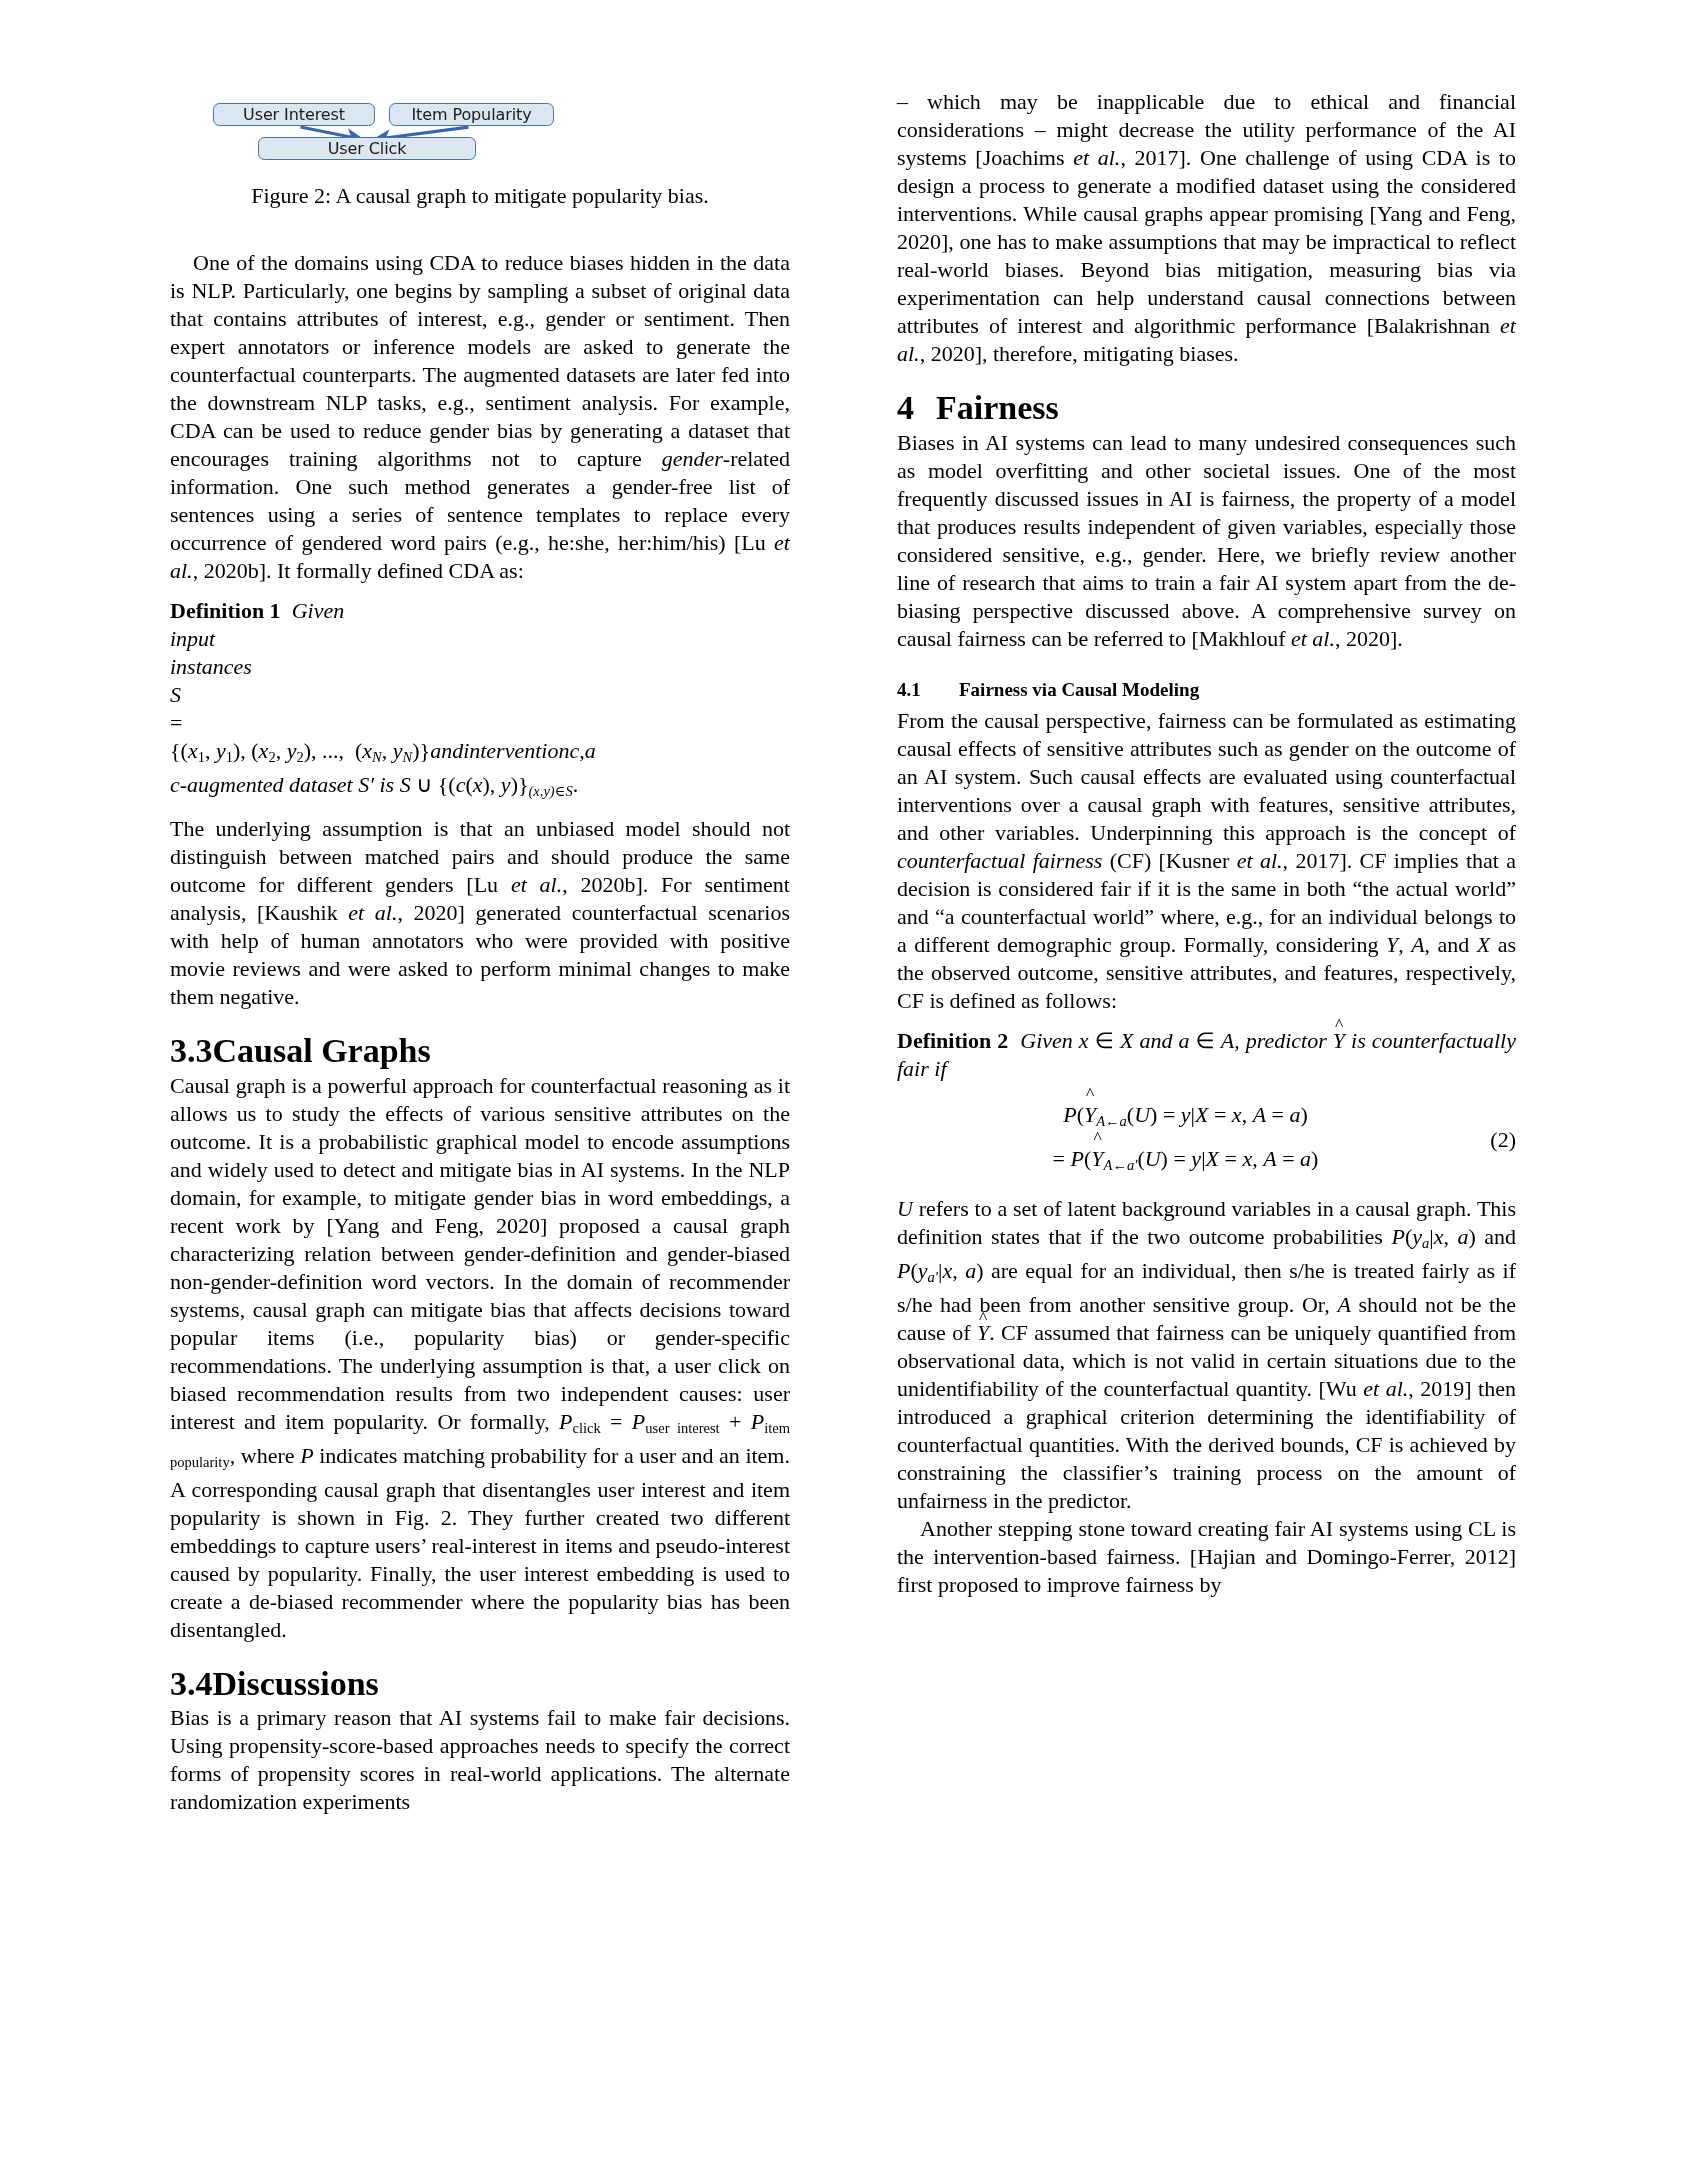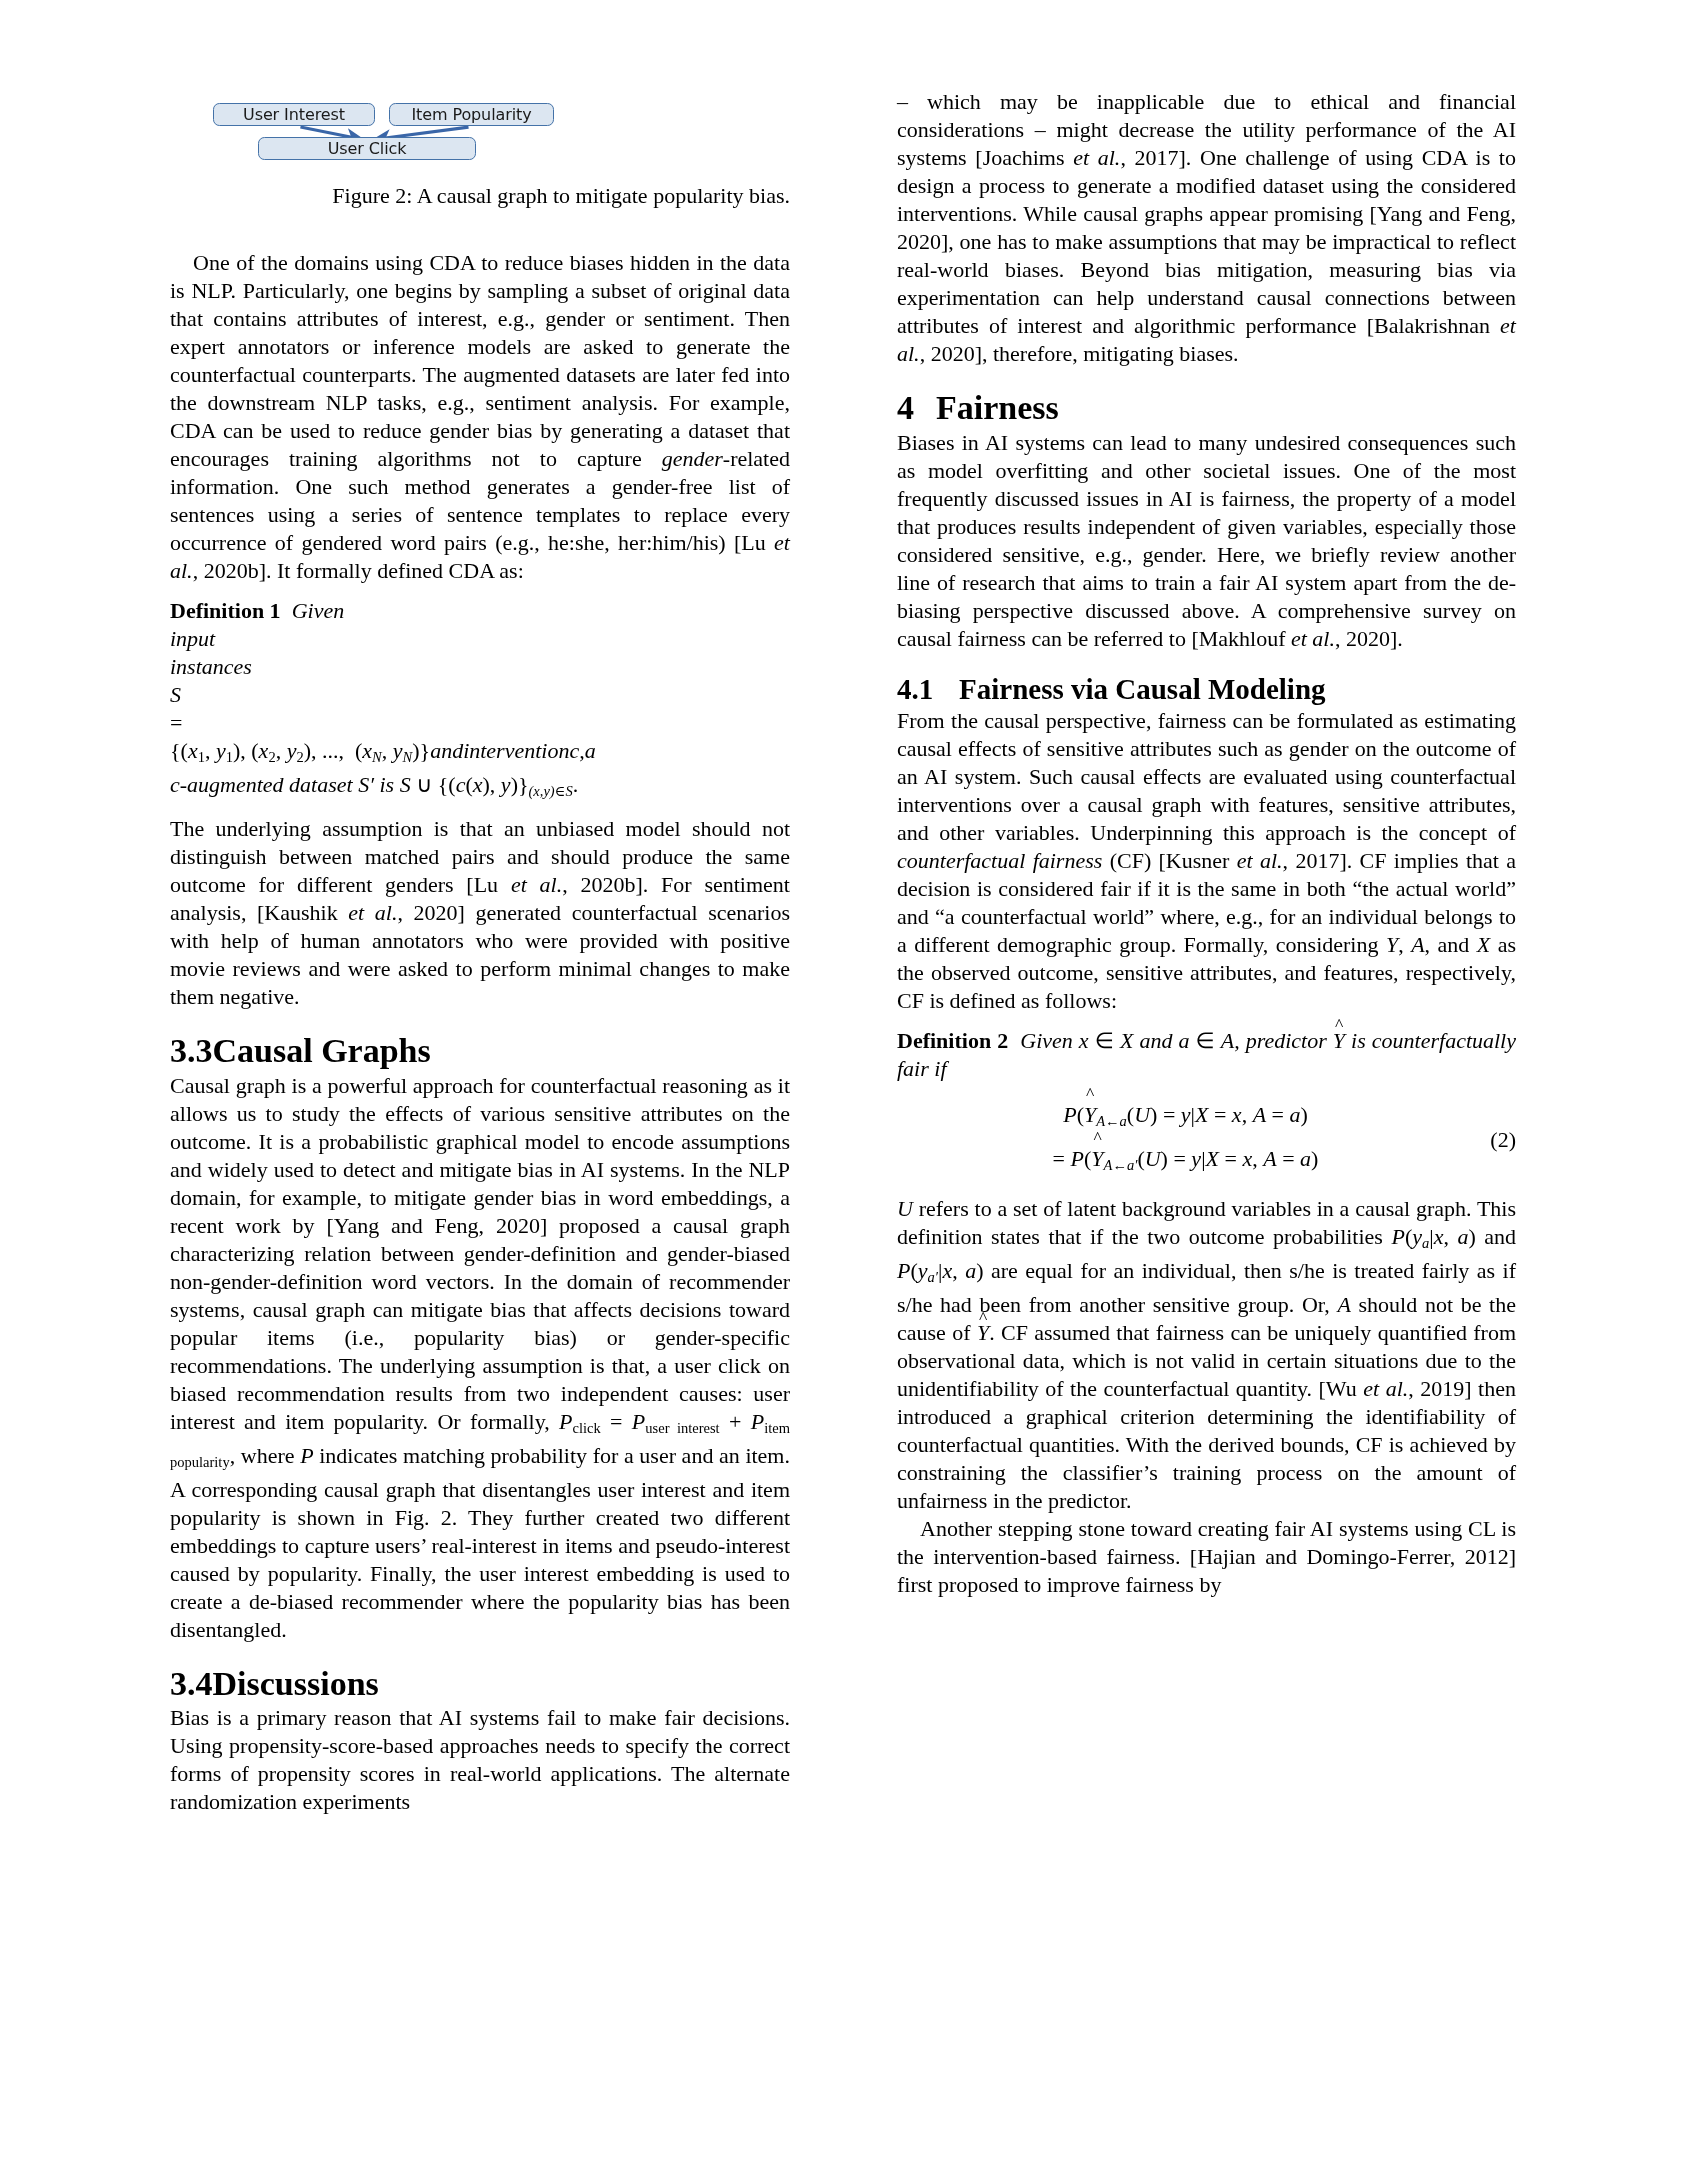--- a/index.html
+++ b/index.html
@@ -72,34 +72,34 @@
   .node-ip   { left: 219px; top: 9.2px; width: 165px; height: 23px; }
   .node-uc   { left: 88px;  top: 43px; width: 218px; height: 23px; }
   .fig-svg {
     position: absolute;
     left: 0; top: 0;
     width: 620px; height: 68px;
     overflow: visible;
   }
   .fig-caption {
     margin-top: 20px;
-    text-align: right;
+    text-align: center;
     font-size: 22px;
     line-height: 27.5px;
   }
 
   
   h2.sec {
     font-size: 34px;
     line-height: 31px;
     font-weight: bold;
     margin: 24px 0 5.5px 0;
   }
   h3.subsec {
-    font-size: 29px;
+    font-size: 19px;
     line-height: 29px;
     font-weight: bold;
     margin: 22px 0 3.7px 0;
   }
   .sec-num { display: inline-block; min-width: 39px; }
   .subsec-num { display: inline-block; min-width: 62px; }
 
   
   .defn { margin-top: 12px; }
   .defn b { font-weight: bold; }

